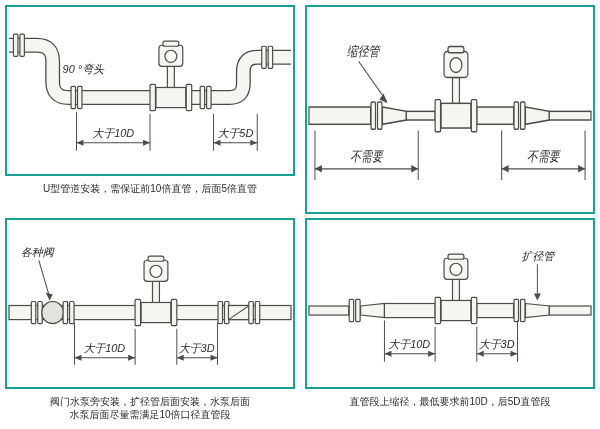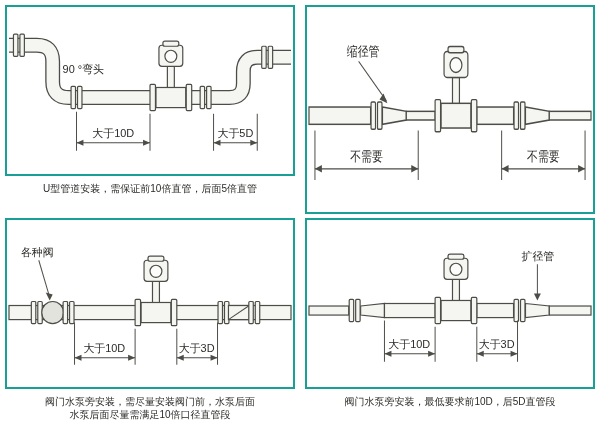--- a/index.html
+++ b/index.html
@@ -6,21 +6,21 @@
     --panel-border:#19a096;
     --line:#4d4d48;
     --pipe-fill:#f5f5f1;
     --text:#2b2b28;
   }
   *{box-sizing:border-box;}
   html,body{margin:0;padding:0;}
   body{width:600px;height:429px;background:#fff;font-family:"Liberation Sans","DejaVu Sans",sans-serif;}
   .page{width:600px;height:429px;padding:5px 5px 2px;display:grid;grid-template-columns:1fr 1fr;grid-template-rows:1fr 1fr;column-gap:10px;row-gap:4px;}
   figure.cell{margin:0;display:flex;flex-direction:column;min-height:0;}
-  .panel{flex:1;min-height:0;border:2px solid var(--panel-border);background:#fff;}
+  .panel{flex:1;min-height:0;border:2px solid var(--panel-border);background:#fff;font-style:italic;}
   .panel svg{width:100%;height:100%;display:block;}
   .caption{height:38px;padding-top:6px;text-align:center;font-size:10px;line-height:1.3;color:var(--text);white-space:pre-line;}
   .part{fill:var(--pipe-fill);stroke:var(--line);stroke-width:1.2;}
   .part-dark{fill:#e3e3dd;stroke:var(--line);stroke-width:1.2;}
   .part-light{fill:#fcfcfa;stroke:var(--line);stroke-width:1.2;}
   .pipe-outline{fill:none;stroke:var(--line);stroke-width:15;}
   .pipe-inner{fill:none;stroke:var(--pipe-fill);stroke-width:12.4;}
   .dim{stroke:var(--line);stroke-width:1;fill:none;}
   .dimhead,.leadhead{fill:var(--line);stroke:none;}
   .slabel{font-size:11px;fill:var(--text);}
@@ -151,21 +151,21 @@
         <g>
           <line class="dim" x1="171" y1="108" x2="171" y2="144"></line>
           <line class="dim" x1="212" y1="102" x2="212" y2="144"></line>
           <line class="dim" x1="171" y1="137" x2="212" y2="137"></line>
           <polygon class="dimhead" points="171,137 178,134 178,140"></polygon>
           <polygon class="dimhead" points="212,137 205,134 205,140"></polygon>
           <text class="slabel" x="191" y="131" text-anchor="middle">大于3D</text>
         </g>
       </svg>
     </div>
-    <figcaption class="caption">阀门水泵旁安装，需尽量安装阀门前，水泵后面
+    <figcaption class="caption">阀门水泵旁安装，扩径管后面安装，水泵后面
 水泵后面尽量需满足10倍口径直管段</figcaption>
   </figure>
 
   <figure class="cell">
     <div class="panel">
       <svg viewBox="0 0 288 166" preserveAspectRatio="none">
         <g>
           <rect class="part" x="2" y="85.5" width="40" height="9"></rect>
           <polygon class="part" points="54,85.5 78,83 78,97 54,94.5"></polygon>
           <rect class="part" x="78" y="83" width="51" height="14"></rect>
@@ -192,16 +192,16 @@
         <g>
           <line class="dim" x1="171" y1="106" x2="171" y2="141"></line>
           <line class="dim" x1="212" y1="100" x2="212" y2="141"></line>
           <line class="dim" x1="171" y1="133" x2="212" y2="133"></line>
           <polygon class="dimhead" points="171,133 178,130 178,136"></polygon>
           <polygon class="dimhead" points="212,133 205,130 205,136"></polygon>
           <text class="slabel" x="191" y="127" text-anchor="middle">大于3D</text>
         </g>
       </svg>
     </div>
-    <figcaption class="caption">阀门水泵旁安装，最低要求前10D，后5D直管段</figcaption>
+    <figcaption class="caption">直管段上缩径，最低要求前10D，后5D直管段</figcaption>
   </figure>
 
 </div>
 
 </body></html>

